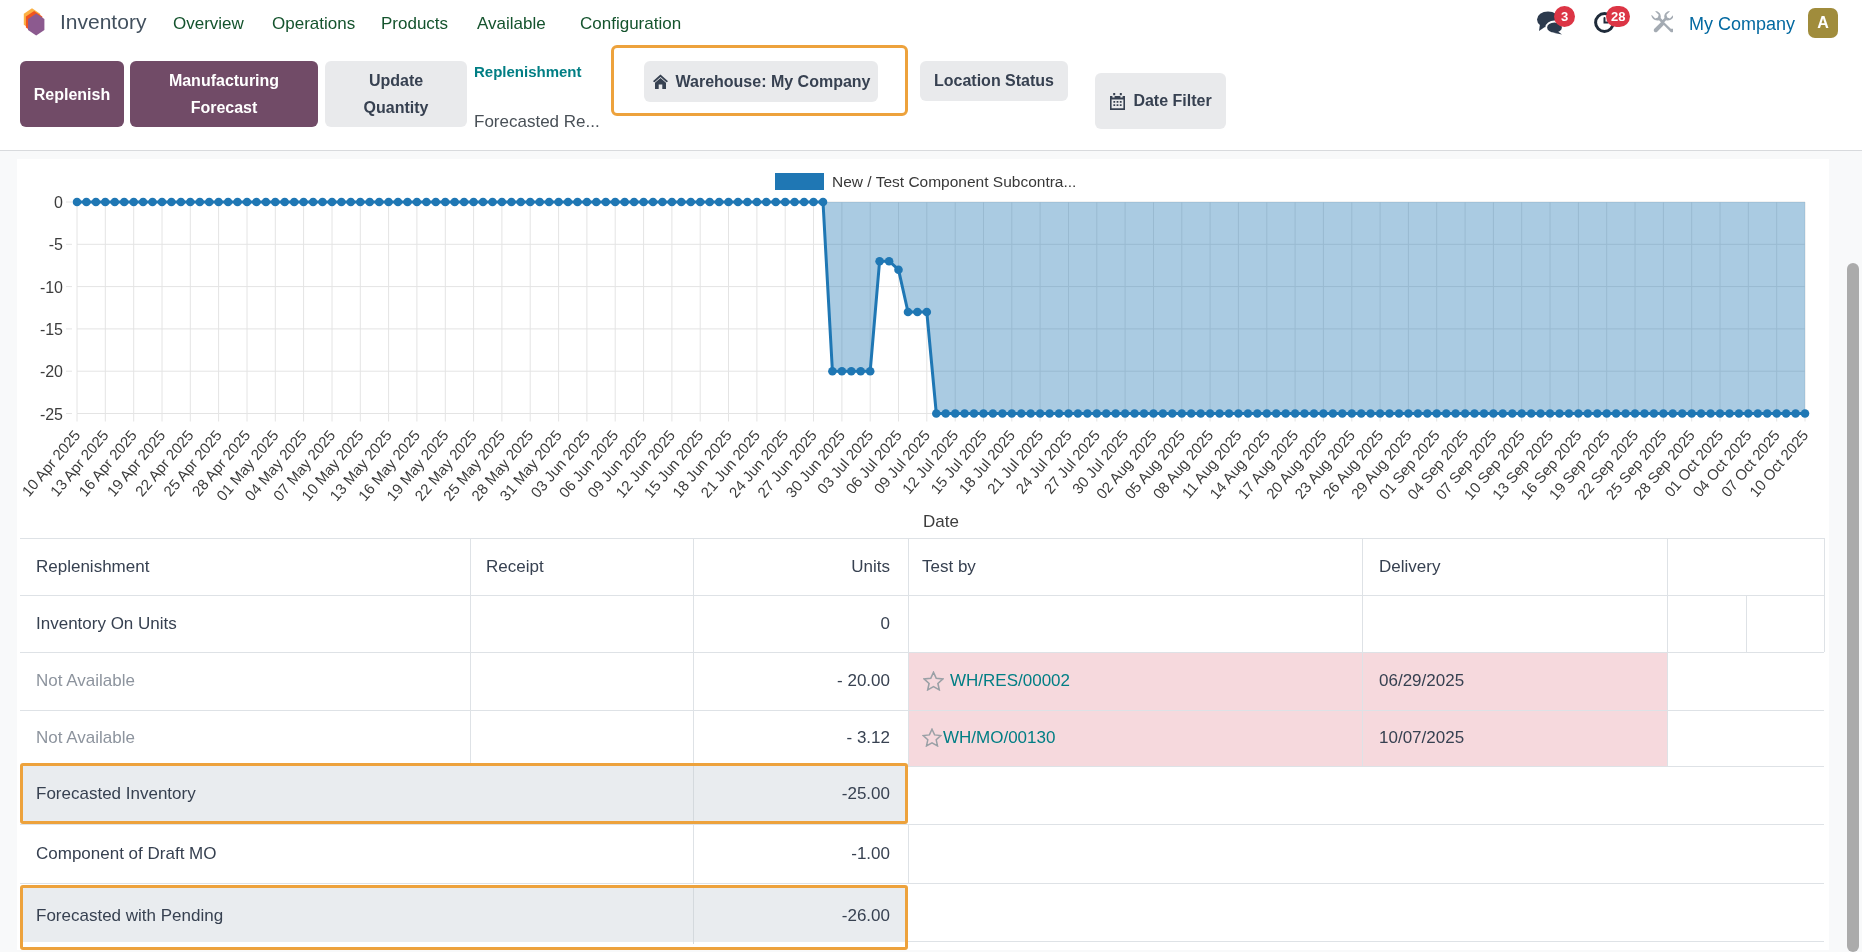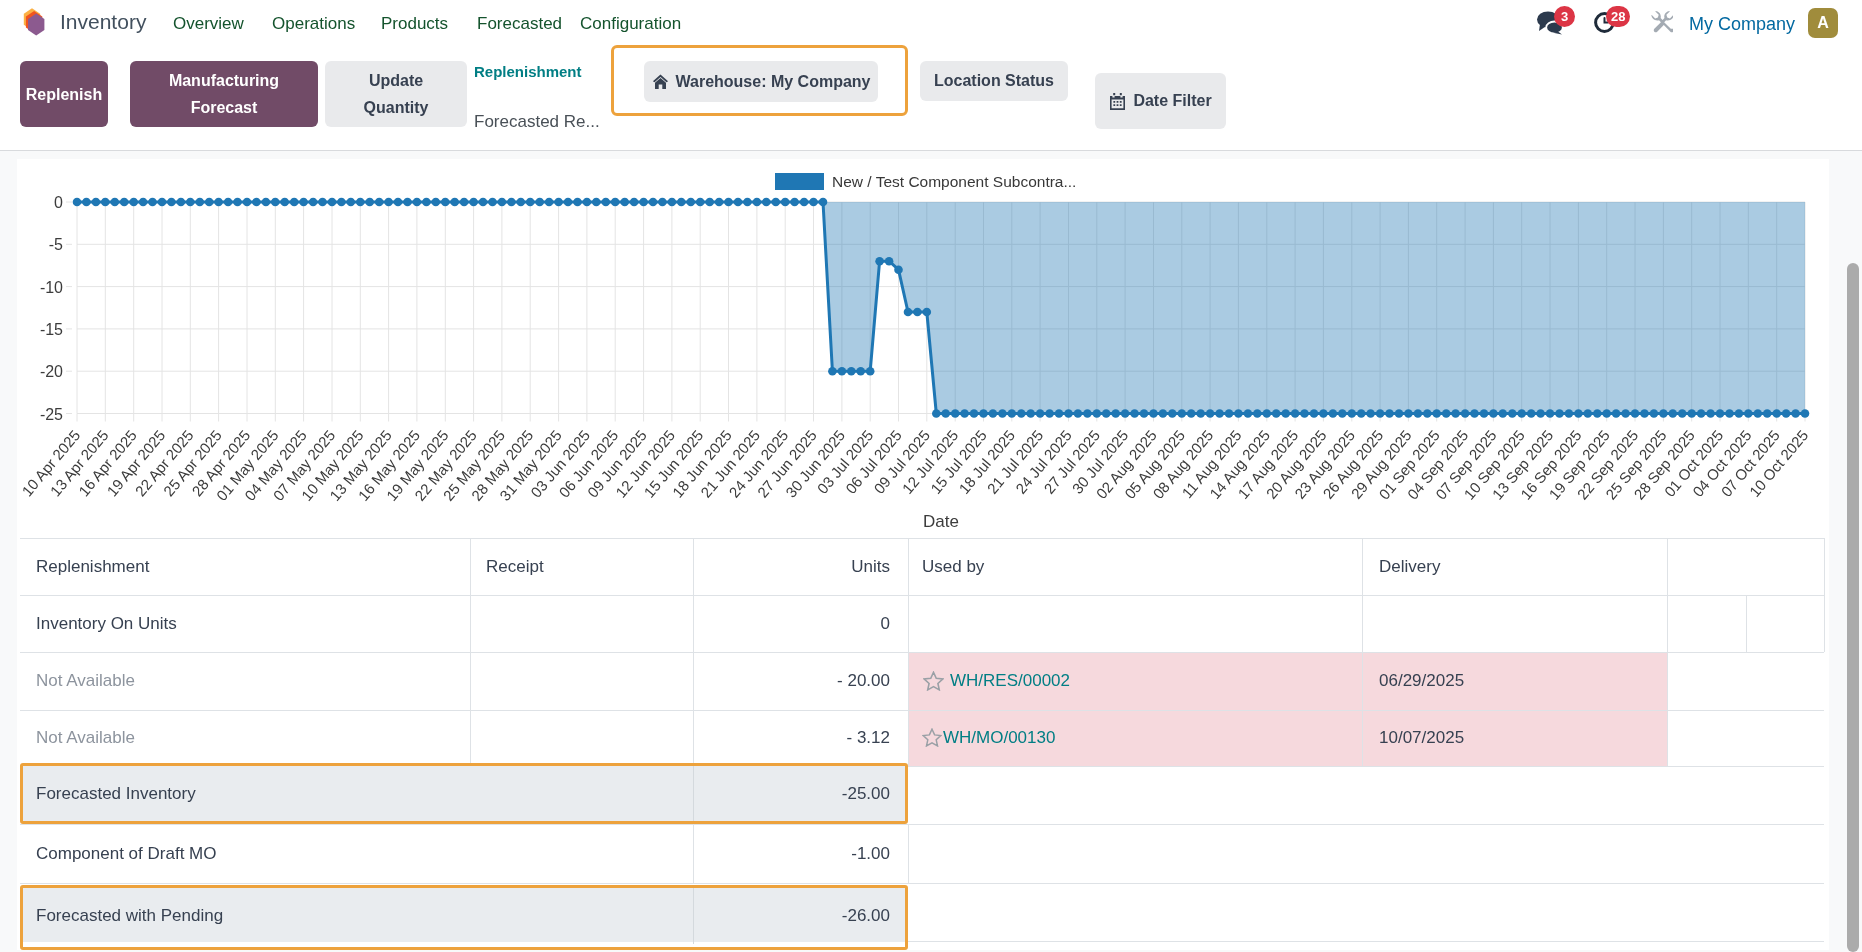--- a/index.html
+++ b/index.html
@@ -21,42 +21,42 @@
 
 <svg class="abs" style="left:19px;top:7px" width="27" height="31" viewBox="0 0 27 31">
 <path d="M13 0 L21.2 5.5 V16.5 L13 22 L4.8 16.5 V5.5 Z" fill="#fbb145" transform="translate(0,1.3)"></path>
 <path d="M13 0 L21.2 5.5 V16.5 L13 22 L4.8 16.5 V5.5 Z" fill="#f1551f" transform="translate(2.1,3.9)"></path>
 <path d="M13 0 L21.2 5.5 V16.5 L13 22 L4.8 16.5 V5.5 Z" fill="#8c5a8f" transform="translate(4.2,6.6)"></path>
 </svg>
 <div class="abs" style="left:60px;top:10px;font-size:21px;color:#42505e">Inventory</div>
 <div class="nav-item" style="left:173px">Overview</div>
 <div class="nav-item" style="left:272px">Operations</div>
 <div class="nav-item" style="left:381px">Products</div>
-<div class="nav-item" style="left:477px">Forecasted</div>
+<div class="nav-item" style="left:477px">Available</div>
 <div class="nav-item" style="left:580px">Configuration</div>
 
 <svg class="abs" style="left:1536px;top:11px" width="28" height="24" viewBox="0 0 28 24">
 <ellipse cx="12" cy="8.5" rx="11" ry="8" fill="#2c3a4d"></ellipse>
 <path d="M4 13 L3 20 L11 14.5 Z" fill="#2c3a4d"></path>
 <ellipse cx="18.5" cy="16.5" rx="8.3" ry="6" fill="#2c3a4d" stroke="#fff" stroke-width="1.8"></ellipse>
 <path d="M22 20.5 L26 23.5 L17 21.8 Z" fill="#2c3a4d"></path>
 </svg>
 <div class="abs" style="left:1554px;top:6px;min-width:21px;height:21px;border-radius:11px;background:#dc3545;color:#fff;font-size:13px;font-weight:bold;display:flex;align-items:center;justify-content:center;padding:0 5px">3</div>
 <svg class="abs" style="left:1594px;top:12px" width="21" height="21" viewBox="0 0 21 21">
 <circle cx="10.5" cy="10.5" r="8.9" fill="none" stroke="#1f2b3a" stroke-width="3"></circle>
 <path d="M10.5 6 V10.5 H14" fill="none" stroke="#1f2b3a" stroke-width="2" stroke-linecap="round"></path>
 </svg>
 <div class="abs" style="left:1606px;top:6px;min-width:21px;height:21px;border-radius:11px;background:#dc3545;color:#fff;font-size:13px;font-weight:bold;display:flex;align-items:center;justify-content:center;padding:0 5px">28</div>
 <svg class="abs" style="left:1650px;top:11px" width="23" height="23" viewBox="0 0 24 24">
 <path fill="#a4abb3" d="M21.7 18.6l-6.9-6.9 2-2c.6.2 1.2.3 1.8.3 1.7 0 3.2-.6 4.4-1.8 1-1 1.6-2.3 1.8-3.7l-.5-.3-3.5 3.5-2.8-.9-.9-2.8L20.6.5l-.3-.5c-1.4.2-2.7.8-3.7 1.8-1.5 1.5-2.1 3.6-1.5 5.6l-2 2-2-2c.5-2-.1-4.2-1.5-5.6C8.6.8 7.3.2 5.9 0l-.3.5 3.5 3.5-.9 2.8-2.8.9L1.9 4.2l-.5.3c.2 1.4.8 2.7 1.8 3.7 1.2 1.2 2.7 1.8 4.4 1.8.6 0 1.2-.1 1.8-.3l2 2-6.9 6.9c-.8.8-.8 2.2 0 3s2.2.8 3 0l6.9-6.9 6.9 6.9c.8.8 2.2.8 3 0s.9-2.1.4-3z"></path>
 </svg>
 <div class="abs" style="left:1689px;top:14px;font-size:18px;color:#0369a1">My Company</div>
 <div class="abs" style="left:1808px;top:8px;width:30px;height:30px;border-radius:7px;background:#a08c3c;color:#fff;font-size:16px;font-weight:bold;display:flex;align-items:center;justify-content:center">A</div>
 
-<div class="btn-purple" style="left:20px;width:88px">Replenish</div>
+<div class="btn-purple" style="left:20px;width:104px">Replenish</div>
 <div class="btn-purple" style="left:130px;width:188px">Manufacturing<br>Forecast</div>
 <div class="btn-grey" style="left:325px;top:61px;width:142px;height:66px;line-height:27px">Update<br>Quantity</div>
 <div class="abs" style="left:474px;top:63px;font-size:15px;font-weight:bold;color:#017e84">Replenishment</div>
 <div class="abs" style="left:474px;top:112px;font-size:17px;color:#495057">Forecasted Re...</div>
 
 <div class="hl" style="left:611px;top:45px;width:297px;height:71px;border-radius:6px"></div>
 <div class="btn-grey" style="left:644px;top:61px;width:234px;height:41px">
 <svg width="17" height="16" viewBox="0 0 16 16" style="margin-right:7px">
       <path fill="#374151" d="M8 0.5 L15.6 7.2 L14 8.2 L8 3 L2 8.2 L0.4 7.2 Z M2.5 8.8 L8 4 L13.5 8.8 V15 H9.8 V10.5 H6.2 V15 H2.5 Z"></path>
     </svg>
@@ -493,21 +493,21 @@
 <div class="vline" style="left:908px;top:538px;height:228px"></div>
 <div class="vline" style="left:908px;top:824px;height:59px"></div>
 <div class="vline" style="left:1362px;top:538px;height:228px"></div>
 <div class="vline" style="left:1667px;top:538px;height:228px"></div>
 <div class="vline" style="left:1746px;top:595px;height:57px"></div>
 <div class="vline" style="left:1824px;top:538px;height:114px"></div>
 
 <div class="cell" style="left:36px;top:538px;height:57px">Replenishment</div>
 <div class="cell" style="left:486px;top:538px;height:57px">Receipt</div>
 <div class="cell" style="left:693px;top:538px;width:197px;height:57px;justify-content:flex-end">Units</div>
-<div class="cell" style="left:922px;top:538px;height:57px">Used by</div>
+<div class="cell" style="left:922px;top:538px;height:57px">Test by</div>
 <div class="cell" style="left:1379px;top:538px;height:57px">Delivery</div>
 
 <div class="cell" style="left:36px;top:595px;height:57px">Inventory On Units</div>
 <div class="cell" style="left:693px;top:595px;width:197px;height:57px;justify-content:flex-end">0</div>
 
 <div class="cell" style="left:36px;top:652px;height:58px;color:#8d949e">Not Available</div>
 <div class="cell" style="left:693px;top:652px;width:197px;height:58px;justify-content:flex-end">- 20.00</div>
 <svg class="abs" style="left:923px;top:671px" width="21" height="20" viewBox="0 0 20 19">
     <path fill="none" stroke="#9aa0a6" stroke-width="1.5" d="M10 1.2 L12.6 6.9 L18.8 7.6 L14.2 11.8 L15.5 17.9 L10 14.8 L4.5 17.9 L5.8 11.8 L1.2 7.6 L7.4 6.9 Z"></path>
   </svg>

